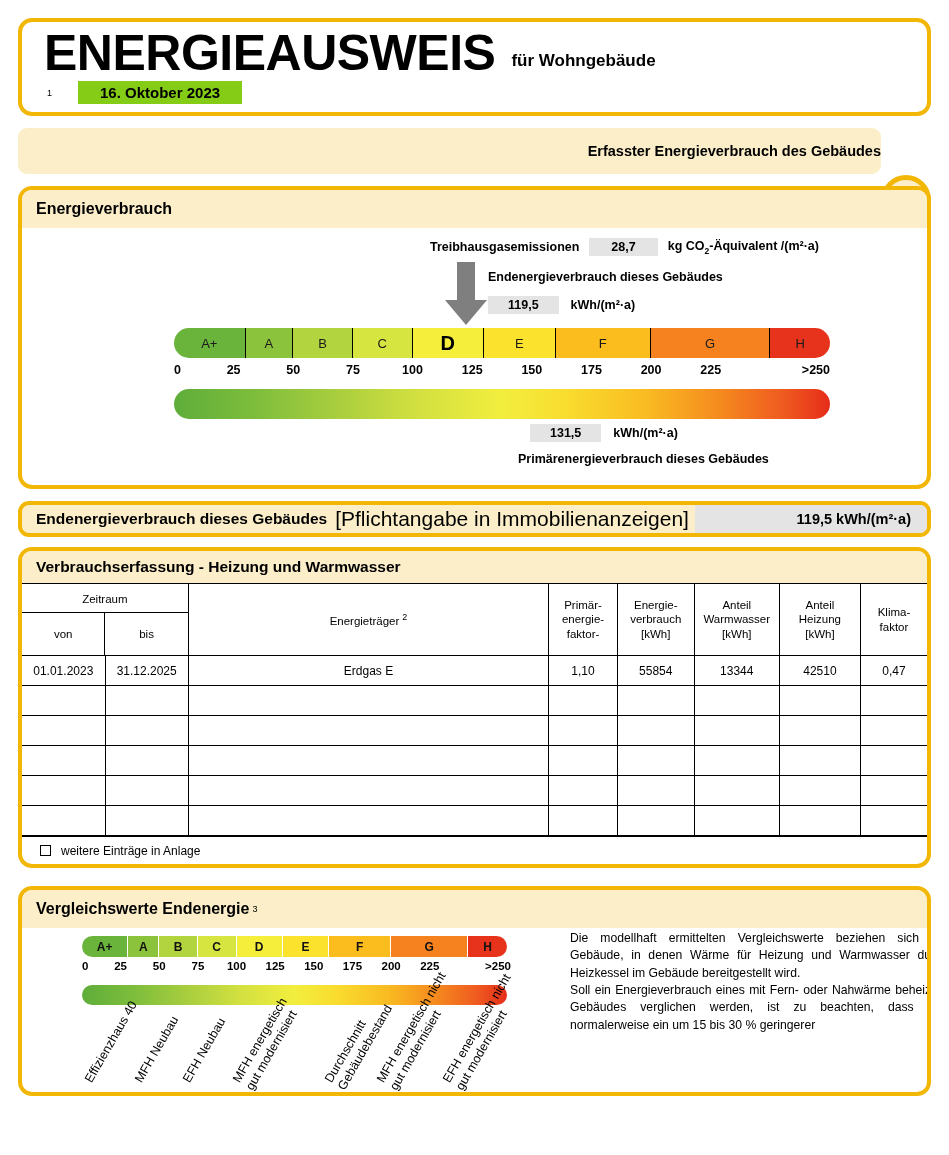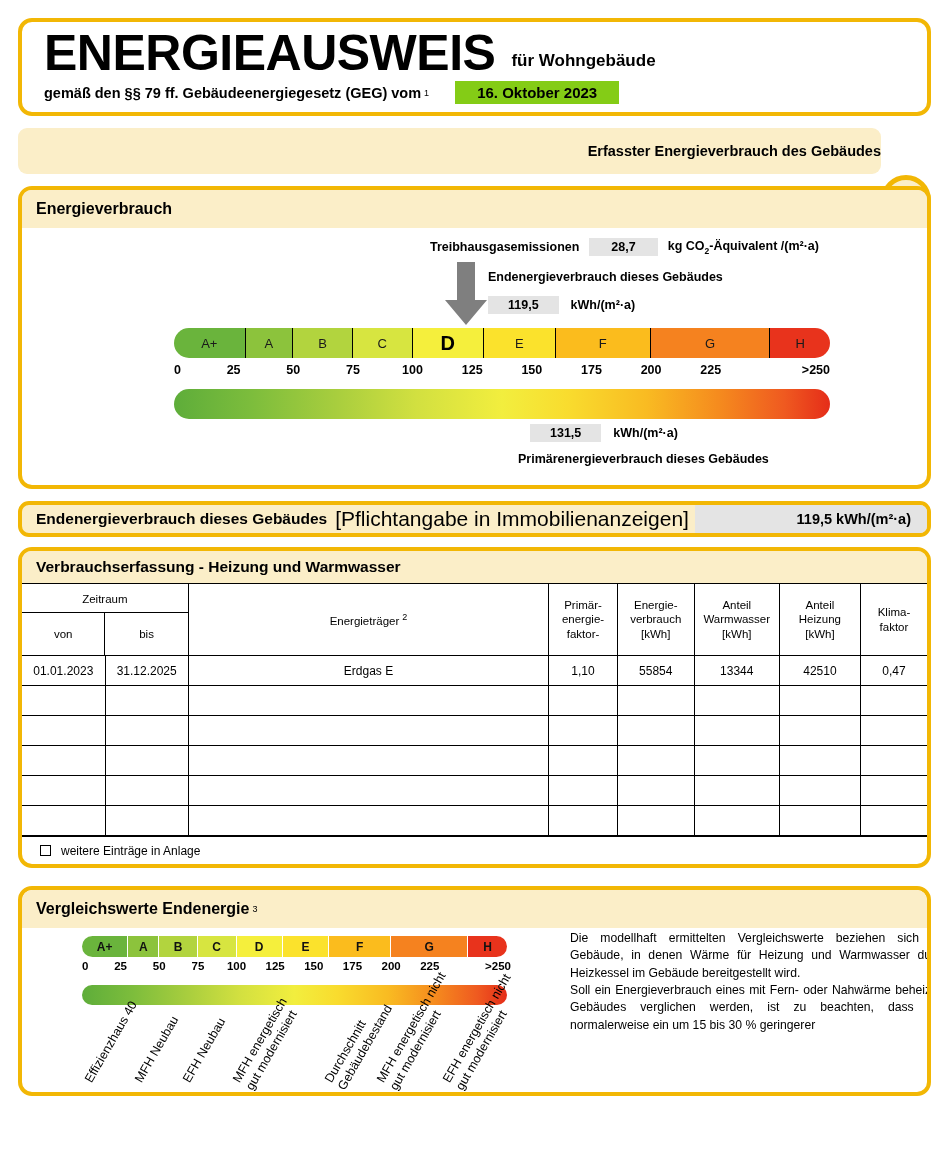--- a/index.html
+++ b/index.html
@@ -317,21 +317,20 @@
 <body>
 
 <div class="page">
 
   <div class="panel hdr-block">
     <div class="hdr-row1">
       <div class="hdr-title">ENERGIEAUSWEIS</div>
       <div class="hdr-sub">für Wohngebäude</div>
     </div>
     <div class="hdr-row2">
-      <span class="hdr-law">gemäß den §§ 79 ff. Gebäudeenergiegesetz (GEG) vom</span>
       <span class="sup">1</span>
       <span class="greybox">16. Oktober 2023</span>
     </div>
   </div>
 
   <div class="tanbar">
     <span>Erfasster Energieverbrauch des Gebäudes</span>
   </div>
   <div class="pagecircle">
     <span>3</span>

